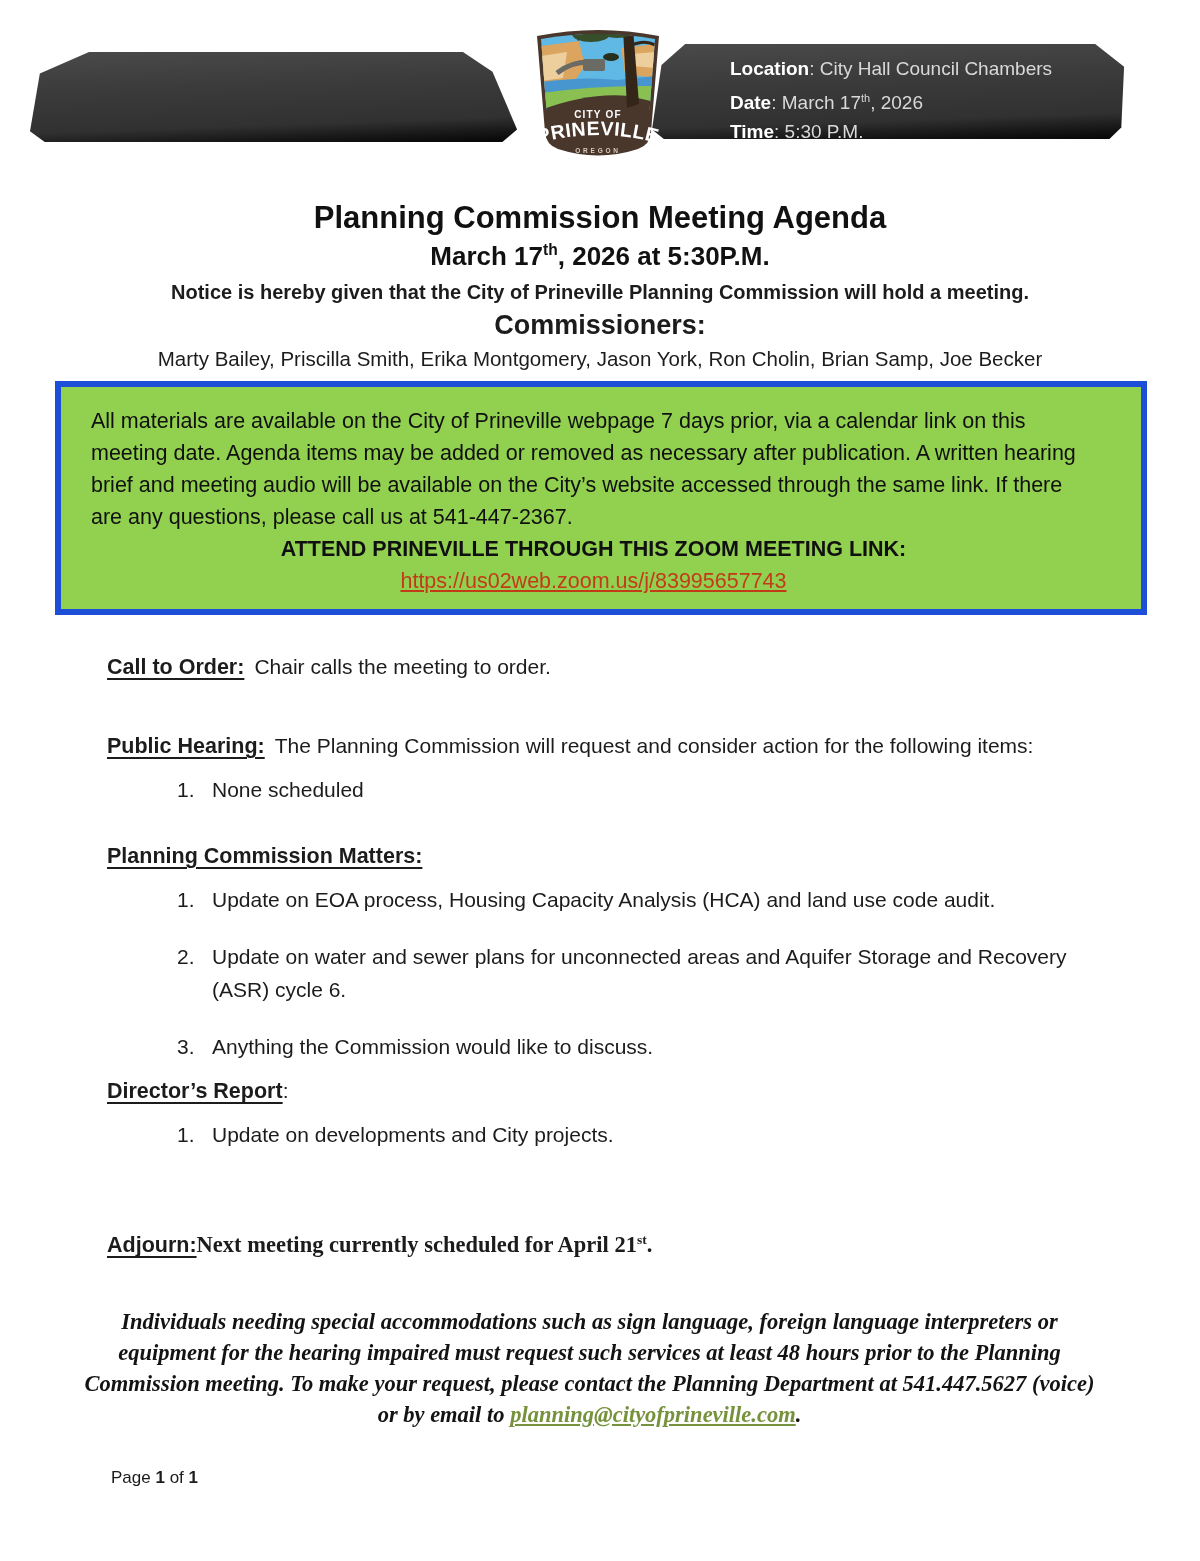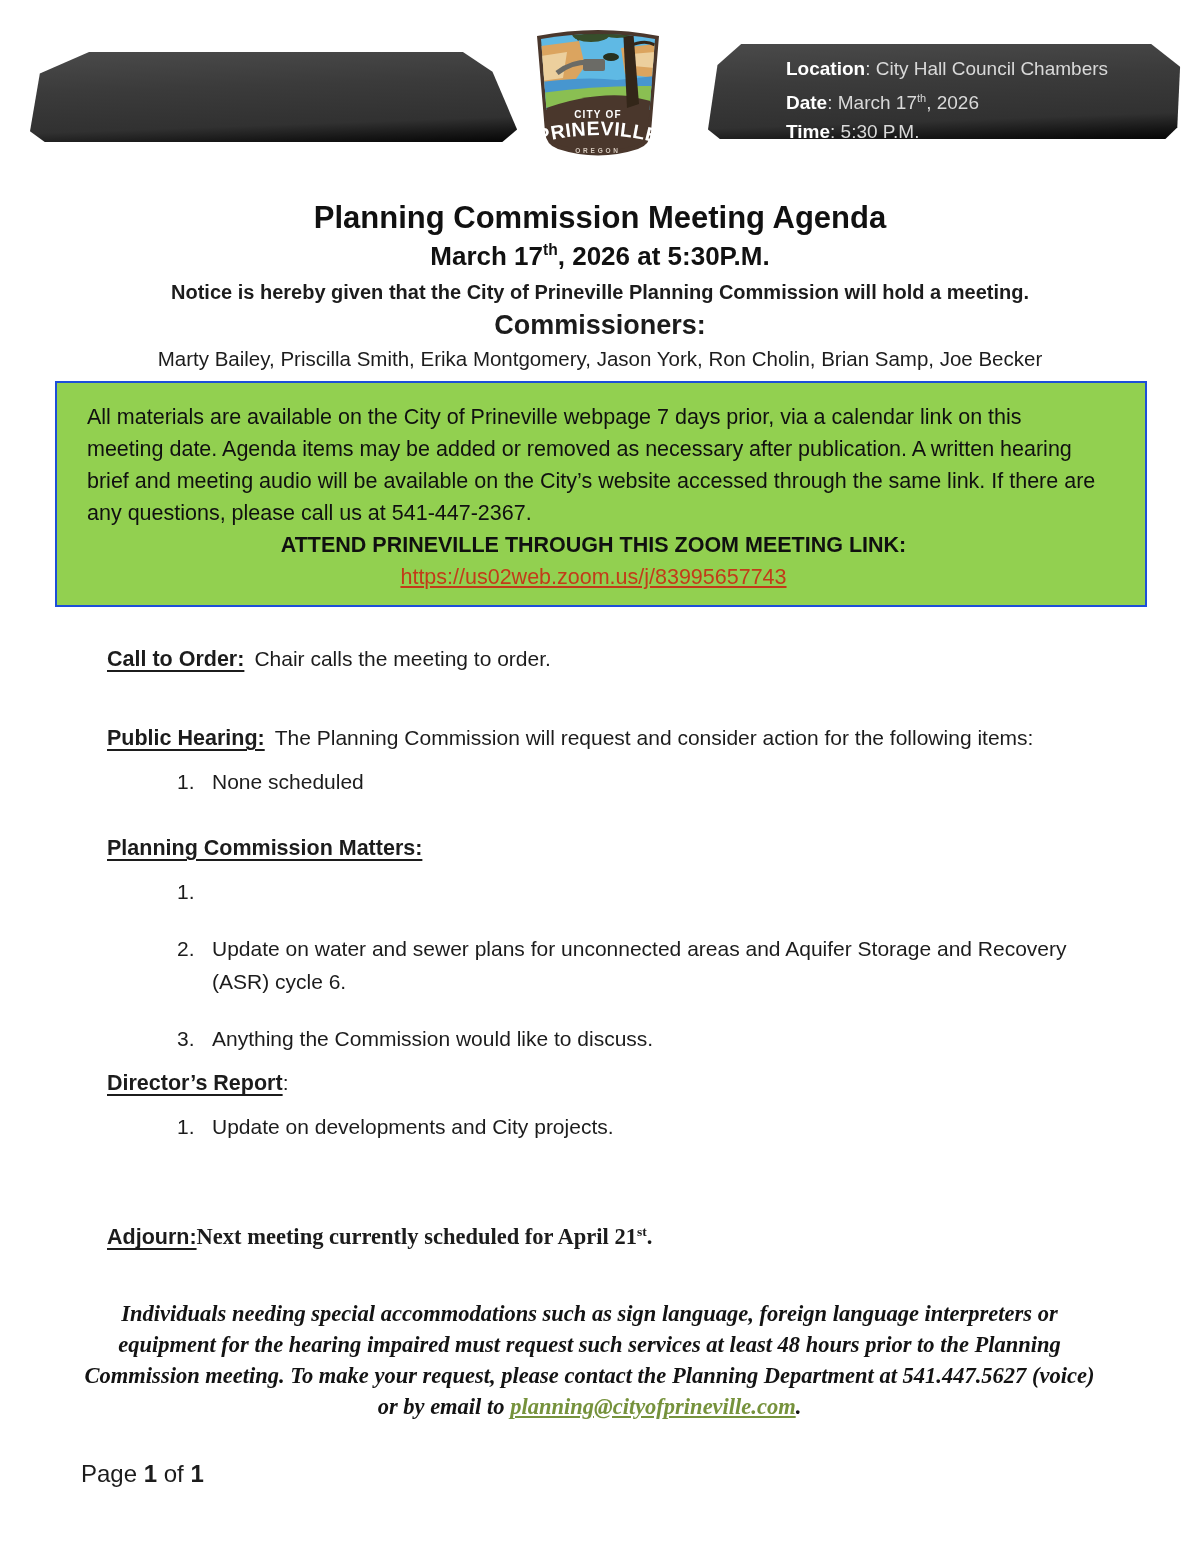--- a/index.html
+++ b/index.html
@@ -20,21 +20,21 @@
   .banner {
     position: absolute;
     background: linear-gradient(178deg, #4a4a4a 0%, #3b3b3b 38%, #313131 76%, #161616 90%, #050505 100%);
     filter: drop-shadow(4px 6px 3px rgba(0,0,0,0.38));
   }
   .banner-left {
     left: 30px; top: 52px; width: 492px; height: 90px;
     clip-path: polygon(12% 0, 88% 0, 94% 22%, 99% 86%, 96% 100%, 3% 100%, 0% 88%, 2% 24%);
   }
   .banner-right {
-    left: 708px; top: 44px; width: 474px; height: 95px;
+    left: 652px; top: 44px; width: 474px; height: 95px;
     clip-path: polygon(7% 0, 93.5% 0, 99.6% 24%, 99% 88%, 96.5% 100%, 2.5% 100%, 0% 90%, 2% 22%);
   }
   .banner-text {
     position: absolute; left: 78px; top: 10px;
     font-size: 19px; line-height: 29.5px; color: #d9d9d9;
   }
   .banner-text b { color: #ffffff; font-weight: 700; }
   .banner-text sup { font-size: 11px; }
 
   .logo {
@@ -47,21 +47,21 @@
   .subtitle { text-align: center; margin-top: 5px; font-size: 26px; font-weight: 700; color: #111; }
   .subtitle sup, .adjourn sup { font-size: 60%; }
   .notice { text-align: center; margin-top: 9px; font-size: 20px; font-weight: 700; }
   .comm-heading { text-align: center; margin-top: 6px; font-size: 27px; font-weight: 700; }
   .comm-names { text-align: center; margin-top: 6px; font-size: 20.5px; }
 
   
   .green-box {
     margin: 10px 53px 0 55px;
     background: #92d050;
-    border: 2px solid #1d4ed8;
+    border: 6px solid #1d4ed8;
     padding: 18px 45px 12px 30px;
     font-size: 21.5px; line-height: 32px; color: #101010;
   }
   .green-attend { text-align: center; font-weight: 700; }
   .green-link-line { text-align: center; }
   a.zoom-link { color: #c23b19; text-decoration: underline; }
 
   
   .section { margin-left: 107px; margin-right: 55px; font-size: 21px; }
   .sec-h {
@@ -85,21 +85,21 @@
 
   
   .accommodation {
     margin: 48px 95px 0 74px; text-align: center;
     font-family: "Liberation Serif", serif; font-weight: 700; font-style: italic;
     font-size: 22.5px; line-height: 31px; color: #131313;
   }
   a.email-link { color: #76923c; text-decoration: underline; }
 
   
-  .footer { margin: 38px 0 0 81px; font-size: 24px; }
+  .footer { margin: 38px 0 0 111px; font-size: 17px; }
   .footer b { font-weight: 700; }
 </style>
 </head>
 <body>
 
 <div class="page">
 
   <div class="header">
     <div class="banner banner-left"></div>
 
@@ -172,20 +172,21 @@
       <span class="txt">None scheduled</span>
     </div>
   </div>
 
   <div class="section matters">
     <div>
       <span class="sec-h">Planning Commission Matters:</span>
     </div>
     <div class="item">
       <span class="num">1.</span>
+      <span class="txt">Update on EOA process, Housing Capacity Analysis (HCA) and land use code audit.</span>
     </div>
     <div class="item">
       <span class="num">2.</span>
       <span class="txt">Update on water and sewer plans for unconnected areas and Aquifer Storage and Recovery (ASR) cycle 6.</span>
     </div>
     <div class="item">
       <span class="num">3.</span>
       <span class="txt">Anything the Commission would like to discuss.</span>
     </div>
   </div>

